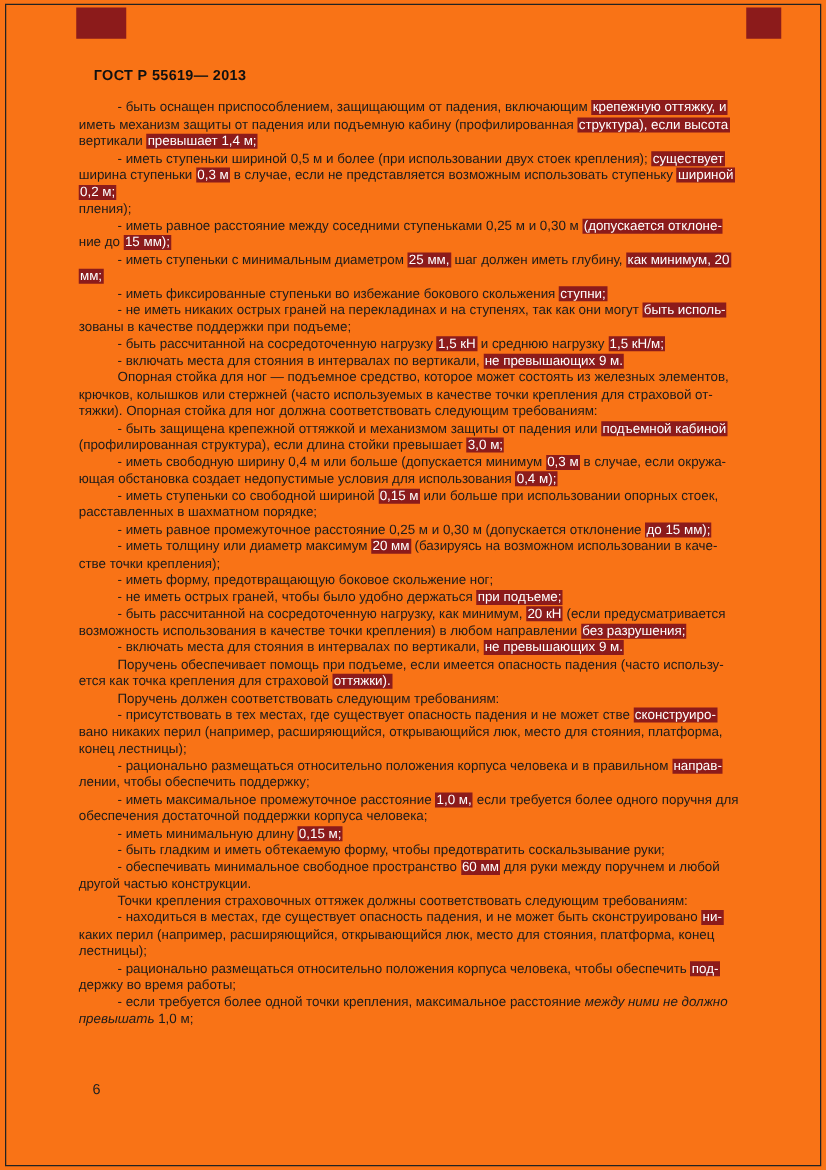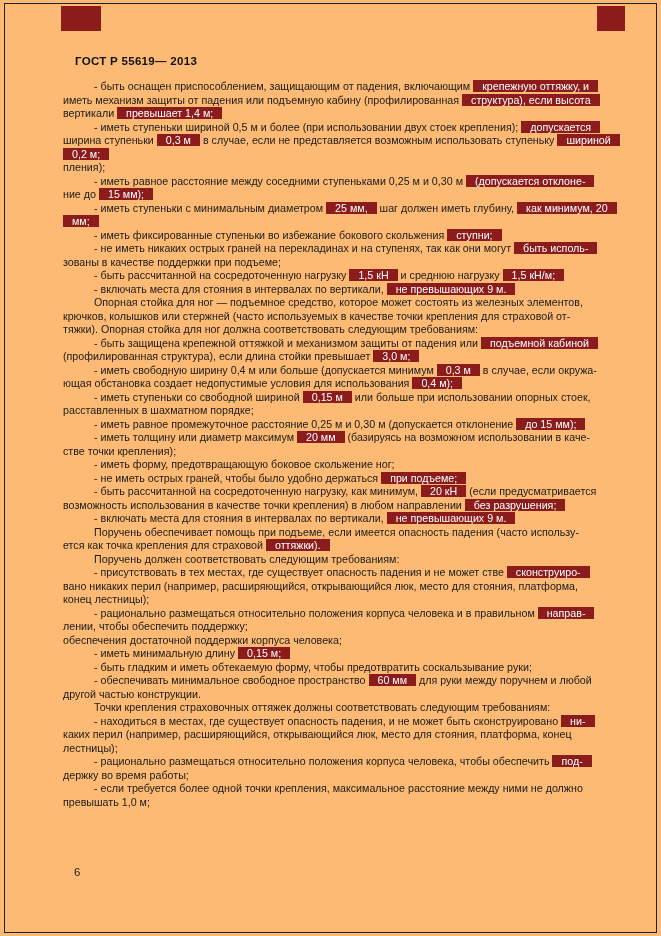--- a/index.html
+++ b/index.html
@@ -5,21 +5,21 @@
   html, body {
     margin: 0;
     padding: 0;
     background: #ffffff;
     font-family: "Liberation Sans", sans-serif;
   }
   .sheet {
     position: relative;
     width: 661px;
     height: 936px;
-    background: #fdba74;
+    background: #f97316;
     overflow: hidden;
   }
   .page-border {
     position: absolute;
     left: 4px; top: 3px; right: 4px; bottom: 3px;
     border: 1px solid #222222;
     pointer-events: none;
   }
   .corner-mark {
     position: absolute;
@@ -48,24 +48,25 @@
   }
   .line {
     white-space: nowrap;
   }
   .line.indent {
     text-indent: 31px;
   }
   .hl {
     background: var(--hl, #8c1b1b);
     color: #ffffff;
-    padding: 0 9px;
+    padding: 0 1px;
     margin-top: 24px;
   }
   .it {
+    font-style: italic;
   }
   .page-number {
     position: absolute;
     left: 74px;
     top: 866px;
     font-size: 11.5px;
     color: #222222;
   }
 </style>
 </head>
@@ -73,21 +74,21 @@
 
 <div class="sheet">
   <div class="page-border"></div>
   <div class="corner-mark left"></div>
   <div class="corner-mark right"></div>
   <div class="doc-header">ГОСТ Р  55619— 2013</div>
   <div class="doc-body" id="doc-body">
       <div class="line indent"><span>- быть оснащен приспособлением, защищающим от падения, включающим </span><span class="hl">крепежную оттяжку, и</span></div>
       <div class="line"><span>иметь механизм защиты от падения или подъемную кабину (профилированная </span><span class="hl">структура), если высота</span></div>
       <div class="line"><span>вертикали </span><span class="hl">превышает 1,4 м;</span></div>
-      <div class="line indent"><span>- иметь ступеньки шириной 0,5 м и более (при использовании двух стоек крепления); </span><span class="hl">допускается</span></div>
+      <div class="line indent"><span>- иметь ступеньки шириной 0,5 м и более (при использовании двух стоек крепления); </span><span class="hl">существует</span></div>
       <div class="line"><span>ширина ступеньки </span><span class="hl">0,3 м</span><span> в случае, если не представляется возможным использовать ступеньку </span><span class="hl">шириной</span></div>
       <div class="line"><span class="hl">0,2 м;</span></div>
       <div class="line"><span>пления);</span></div>
       <div class="line indent"><span>- иметь равное расстояние между соседними ступеньками 0,25 м и 0,30 м </span><span class="hl">(допускается отклоне-</span></div>
       <div class="line"><span>ние до </span><span class="hl">15 мм);</span></div>
       <div class="line indent"><span>- иметь ступеньки с минимальным диаметром </span><span class="hl">25 мм,</span><span> шаг должен иметь глубину, </span><span class="hl">как минимум, 20</span></div>
       <div class="line"><span class="hl">мм;</span></div>
       <div class="line indent"><span>- иметь фиксированные ступеньки во избежание бокового скольжения </span><span class="hl">ступни;</span></div>
       <div class="line indent"><span>- не иметь никаких острых граней на перекладинах и на ступенях, так как они могут </span><span class="hl">быть исполь-</span></div>
       <div class="line"><span>зованы в качестве поддержки при подъеме;</span></div>
@@ -111,20 +112,21 @@
       <div class="line"><span>возможность использования в качестве точки крепления) в любом направлении </span><span class="hl">без разрушения;</span></div>
       <div class="line indent"><span>- включать места для стояния в интервалах по вертикали, </span><span class="hl">не превышающих 9 м.</span></div>
       <div class="line indent"><span>Поручень обеспечивает помощь при подъеме, если имеется опасность падения (часто использу-</span></div>
       <div class="line"><span>ется как точка крепления для страховой </span><span class="hl">оттяжки).</span></div>
       <div class="line indent"><span>Поручень должен соответствовать следующим требованиям:</span></div>
       <div class="line indent"><span>- присутствовать в тех местах, где существует опасность падения и не может стве </span><span class="hl">сконструиро-</span></div>
       <div class="line"><span>вано никаких перил (например, расширяющийся, открывающийся люк, место для стояния, платформа,</span></div>
       <div class="line"><span>конец лестницы);</span></div>
       <div class="line indent"><span>- рационально размещаться относительно положения корпуса человека и в правильном </span><span class="hl">направ-</span></div>
       <div class="line"><span>лении, чтобы обеспечить поддержку;</span></div>
+      <div class="line indent"><span>- иметь максимальное промежуточное расстояние </span><span class="hl">1,0 м,</span><span> если требуется более одного поручня для</span></div>
       <div class="line"><span>обеспечения достаточной поддержки корпуса человека;</span></div>
       <div class="line indent"><span>- иметь минимальную длину </span><span class="hl">0,15 м;</span></div>
       <div class="line indent"><span>- быть гладким и иметь обтекаемую форму, чтобы предотвратить соскальзывание руки;</span></div>
       <div class="line indent"><span>- обеспечивать минимальное свободное пространство </span><span class="hl">60 мм</span><span> для руки между поручнем и любой</span></div>
       <div class="line"><span>другой частью конструкции.</span></div>
       <div class="line indent"><span>Точки крепления страховочных оттяжек должны соответствовать следующим требованиям:</span></div>
       <div class="line indent"><span>- находиться в местах, где существует опасность падения, и не может быть сконструировано </span><span class="hl">ни-</span></div>
       <div class="line"><span>каких перил (например, расширяющийся, открывающийся люк, место для стояния, платформа, конец</span></div>
       <div class="line"><span>лестницы);</span></div>
       <div class="line indent"><span>- рационально размещаться относительно положения корпуса человека, чтобы обеспечить </span><span class="hl">под-</span></div>

